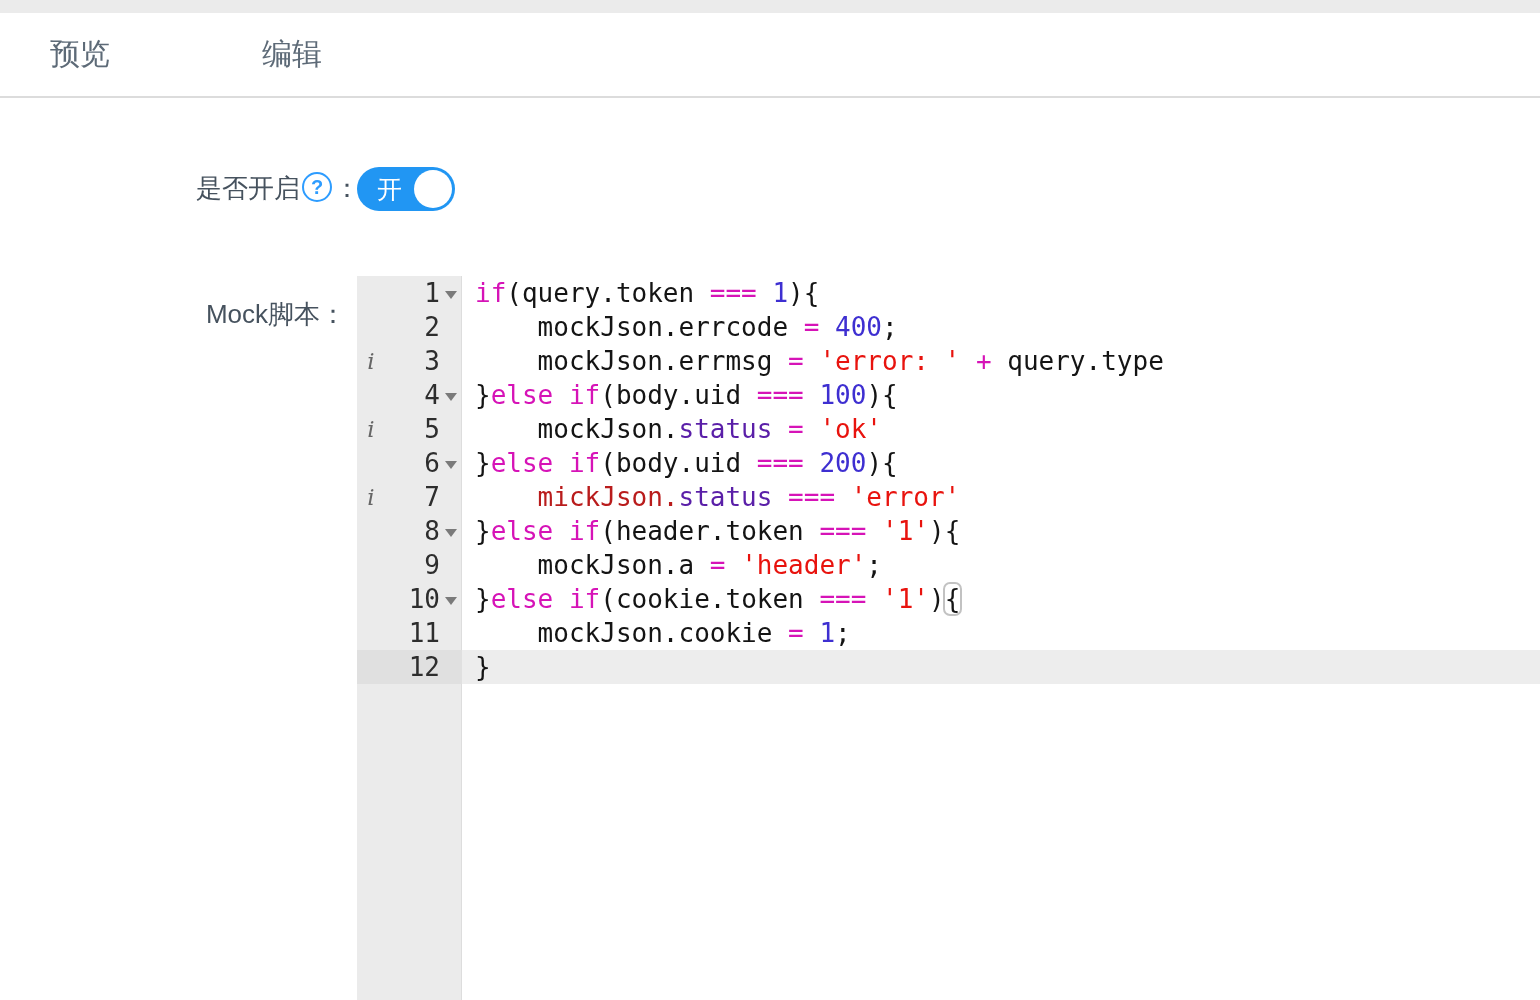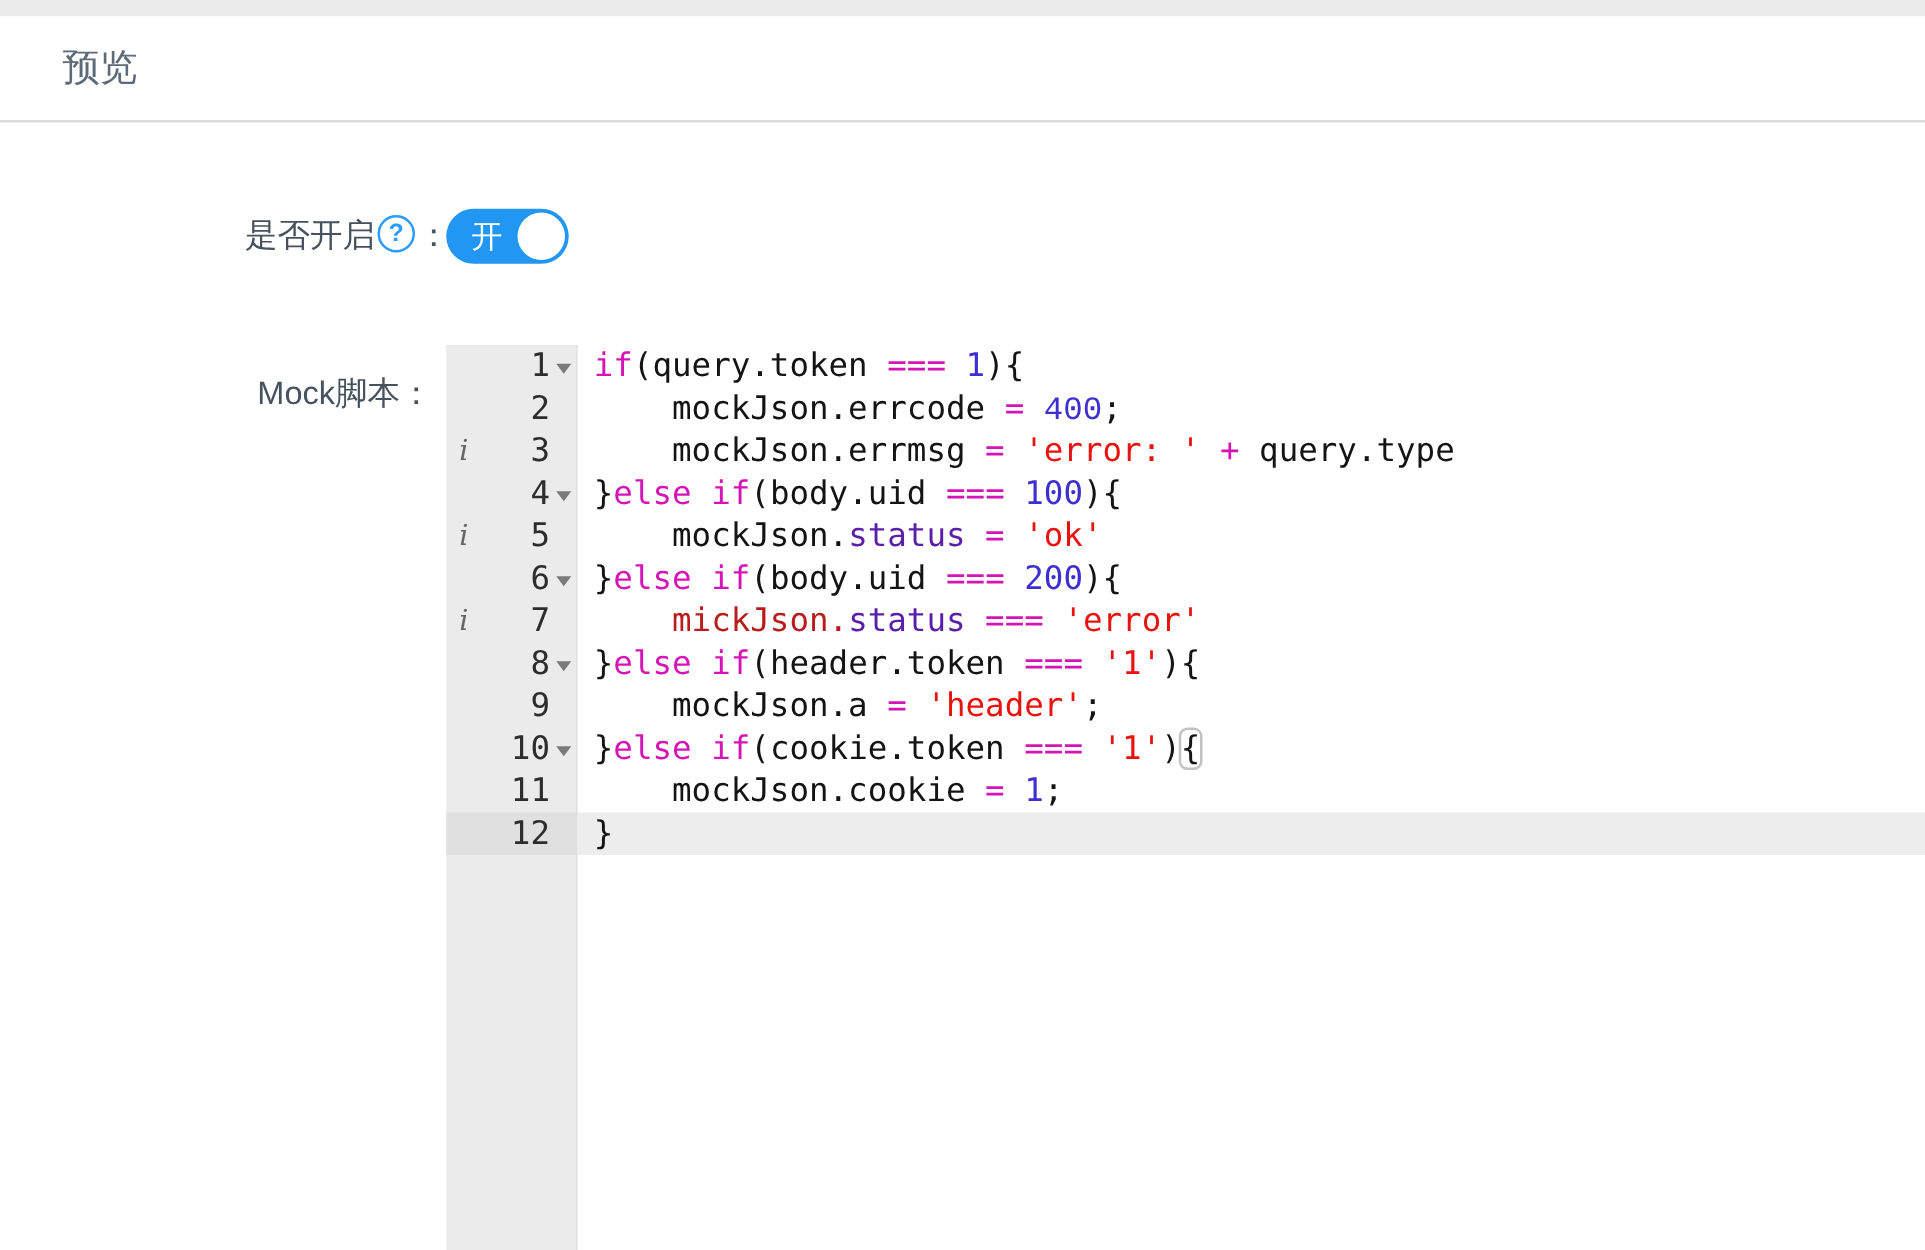--- a/index.html
+++ b/index.html
@@ -58,20 +58,21 @@
   .line.active .code-area { background:#ededed; }
   .tk-mb { box-shadow:0 0 0 2px #c2c2c2; border-radius:5px; }
 </style>
 </head>
 <body>
 
 <div class="topbar"></div>
 
 <nav class="tabbar">
   <div class="tab tab-1">预览</div>
+  <div class="tab tab-2">编辑</div>
 </nav>
 
 <div class="switch-label">是否开启</div>
 <div class="help-icon">?</div>
 <div class="switch-colon">：</div>
 <div class="switch">
   <span class="switch-text">开</span>
   <span class="switch-knob"></span>
 </div>
 
@@ -89,21 +90,21 @@
           </span>
         </div>
         <div class="code-area"><span style="color: rgb(214, 19, 183);">if</span><span style="color: rgb(20, 20, 20);">(query.token </span><span style="color: rgb(214, 19, 183);">===</span><span style="color: rgb(20, 20, 20);"> </span><span style="color: rgb(62, 47, 209);">1</span><span style="color: rgb(20, 20, 20);">){</span></div>
       </div>
       <div class="line">
         <div class="gut">
           <span class="lint"></span>
           <span class="num">2</span>
           <span class="fold"></span>
         </div>
-        <div class="code-area"><span style="color: rgb(20, 20, 20);">    mockJson.errcode </span><span style="color: rgb(214, 19, 183);">=</span><span style="color: rgb(20, 20, 20);"> </span><span style="color: rgb(62, 47, 209); font-family: Liberation Mono, monospace;">400</span><span style="color: rgb(20, 20, 20);">;</span></div>
+        <div class="code-area"><span style="color: rgb(20, 20, 20);">    mockJson.errcode </span><span style="color: rgb(214, 19, 183);">=</span><span style="color: rgb(20, 20, 20);"> </span><span style="color: rgb(62, 47, 209);">400</span><span style="color: rgb(20, 20, 20);">;</span></div>
       </div>
       <div class="line">
         <div class="gut">
           <span class="lint">i</span>
           <span class="num">3</span>
           <span class="fold"></span>
         </div>
         <div class="code-area"><span style="color: rgb(20, 20, 20);">    mockJson.errmsg </span><span style="color: rgb(214, 19, 183);">=</span><span style="color: rgb(20, 20, 20);"> </span><span style="color: rgb(232, 19, 14);">'error: '</span><span style="color: rgb(20, 20, 20);"> </span><span style="color: rgb(214, 19, 183);">+</span><span style="color: rgb(20, 20, 20);"> query.type</span></div>
       </div>
       <div class="line">

